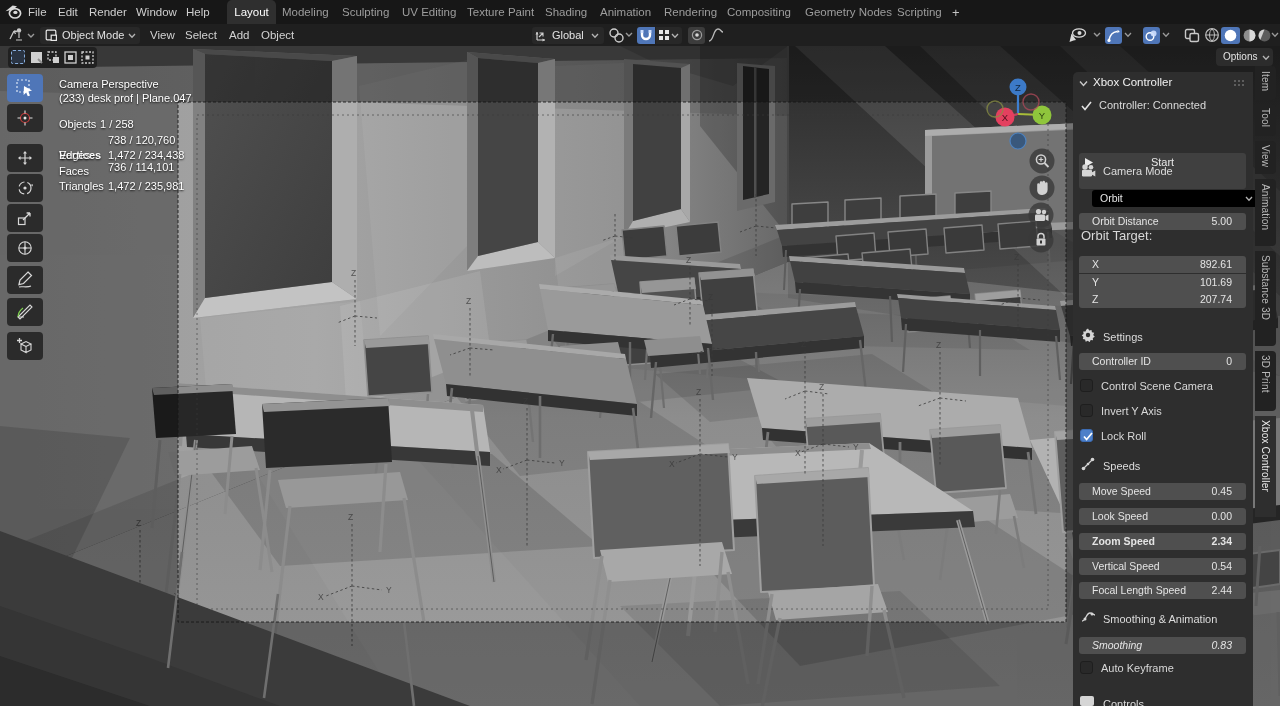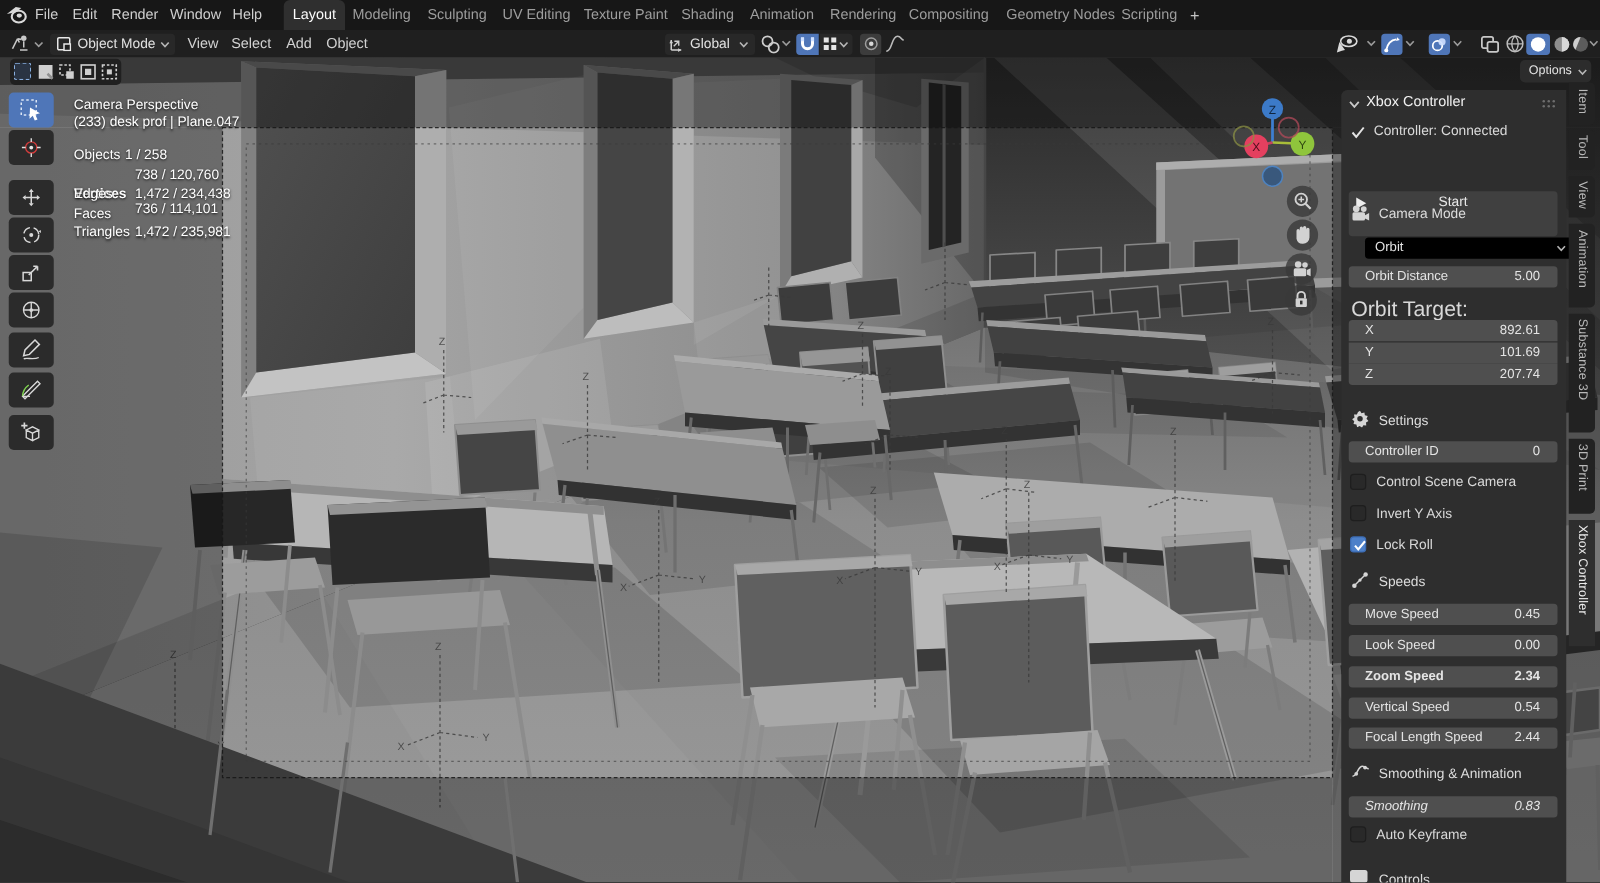--- a/index.html
+++ b/index.html
@@ -684,21 +684,21 @@
     <div class="abs" style="left:19px;top:118px;width:167px;height:17px;background:#000000;border-radius:3px;">
       <div class="abs" style="left:8px;font-size:10.5px;color:#e4e4e4;line-height:17px;">Orbit</div>
       <svg class="abs" style="right:6px;top:6px" width="8" height="6" viewBox="0 0 8 6">
           <path d="M1,1 l3,3.2 3,-3.2" stroke="#b5b5b5" stroke-width="1.3" fill="none"></path>
         </svg>
     </div>
     <div class="pwidget" style="top:141px;">
         <span class="pwl">Orbit Distance</span>
         <span class="pwr">5.00</span>
       </div>
-    <div class="abs" style="left:8px;top:166px;font-size:17px;color:#d8d8d8;">Orbit Target:</div>
+    <div class="abs" style="left:8px;top:156px;font-size:13px;color:#d8d8d8;">Orbit Target:</div>
     <div class="pwidget" style="top:184px;border-radius:3px 3px 0 0;">
         <span class="pwl">X</span>
         <span class="pwr">892.61</span>
       </div>
     <div class="pwidget" style="top:201.5px;border-radius:0;">
         <span class="pwl">Y</span>
         <span class="pwr">101.69</span>
       </div>
     <div class="pwidget" style="top:219px;border-radius:0 0 3px 3px;">
         <span class="pwl">Z</span>

